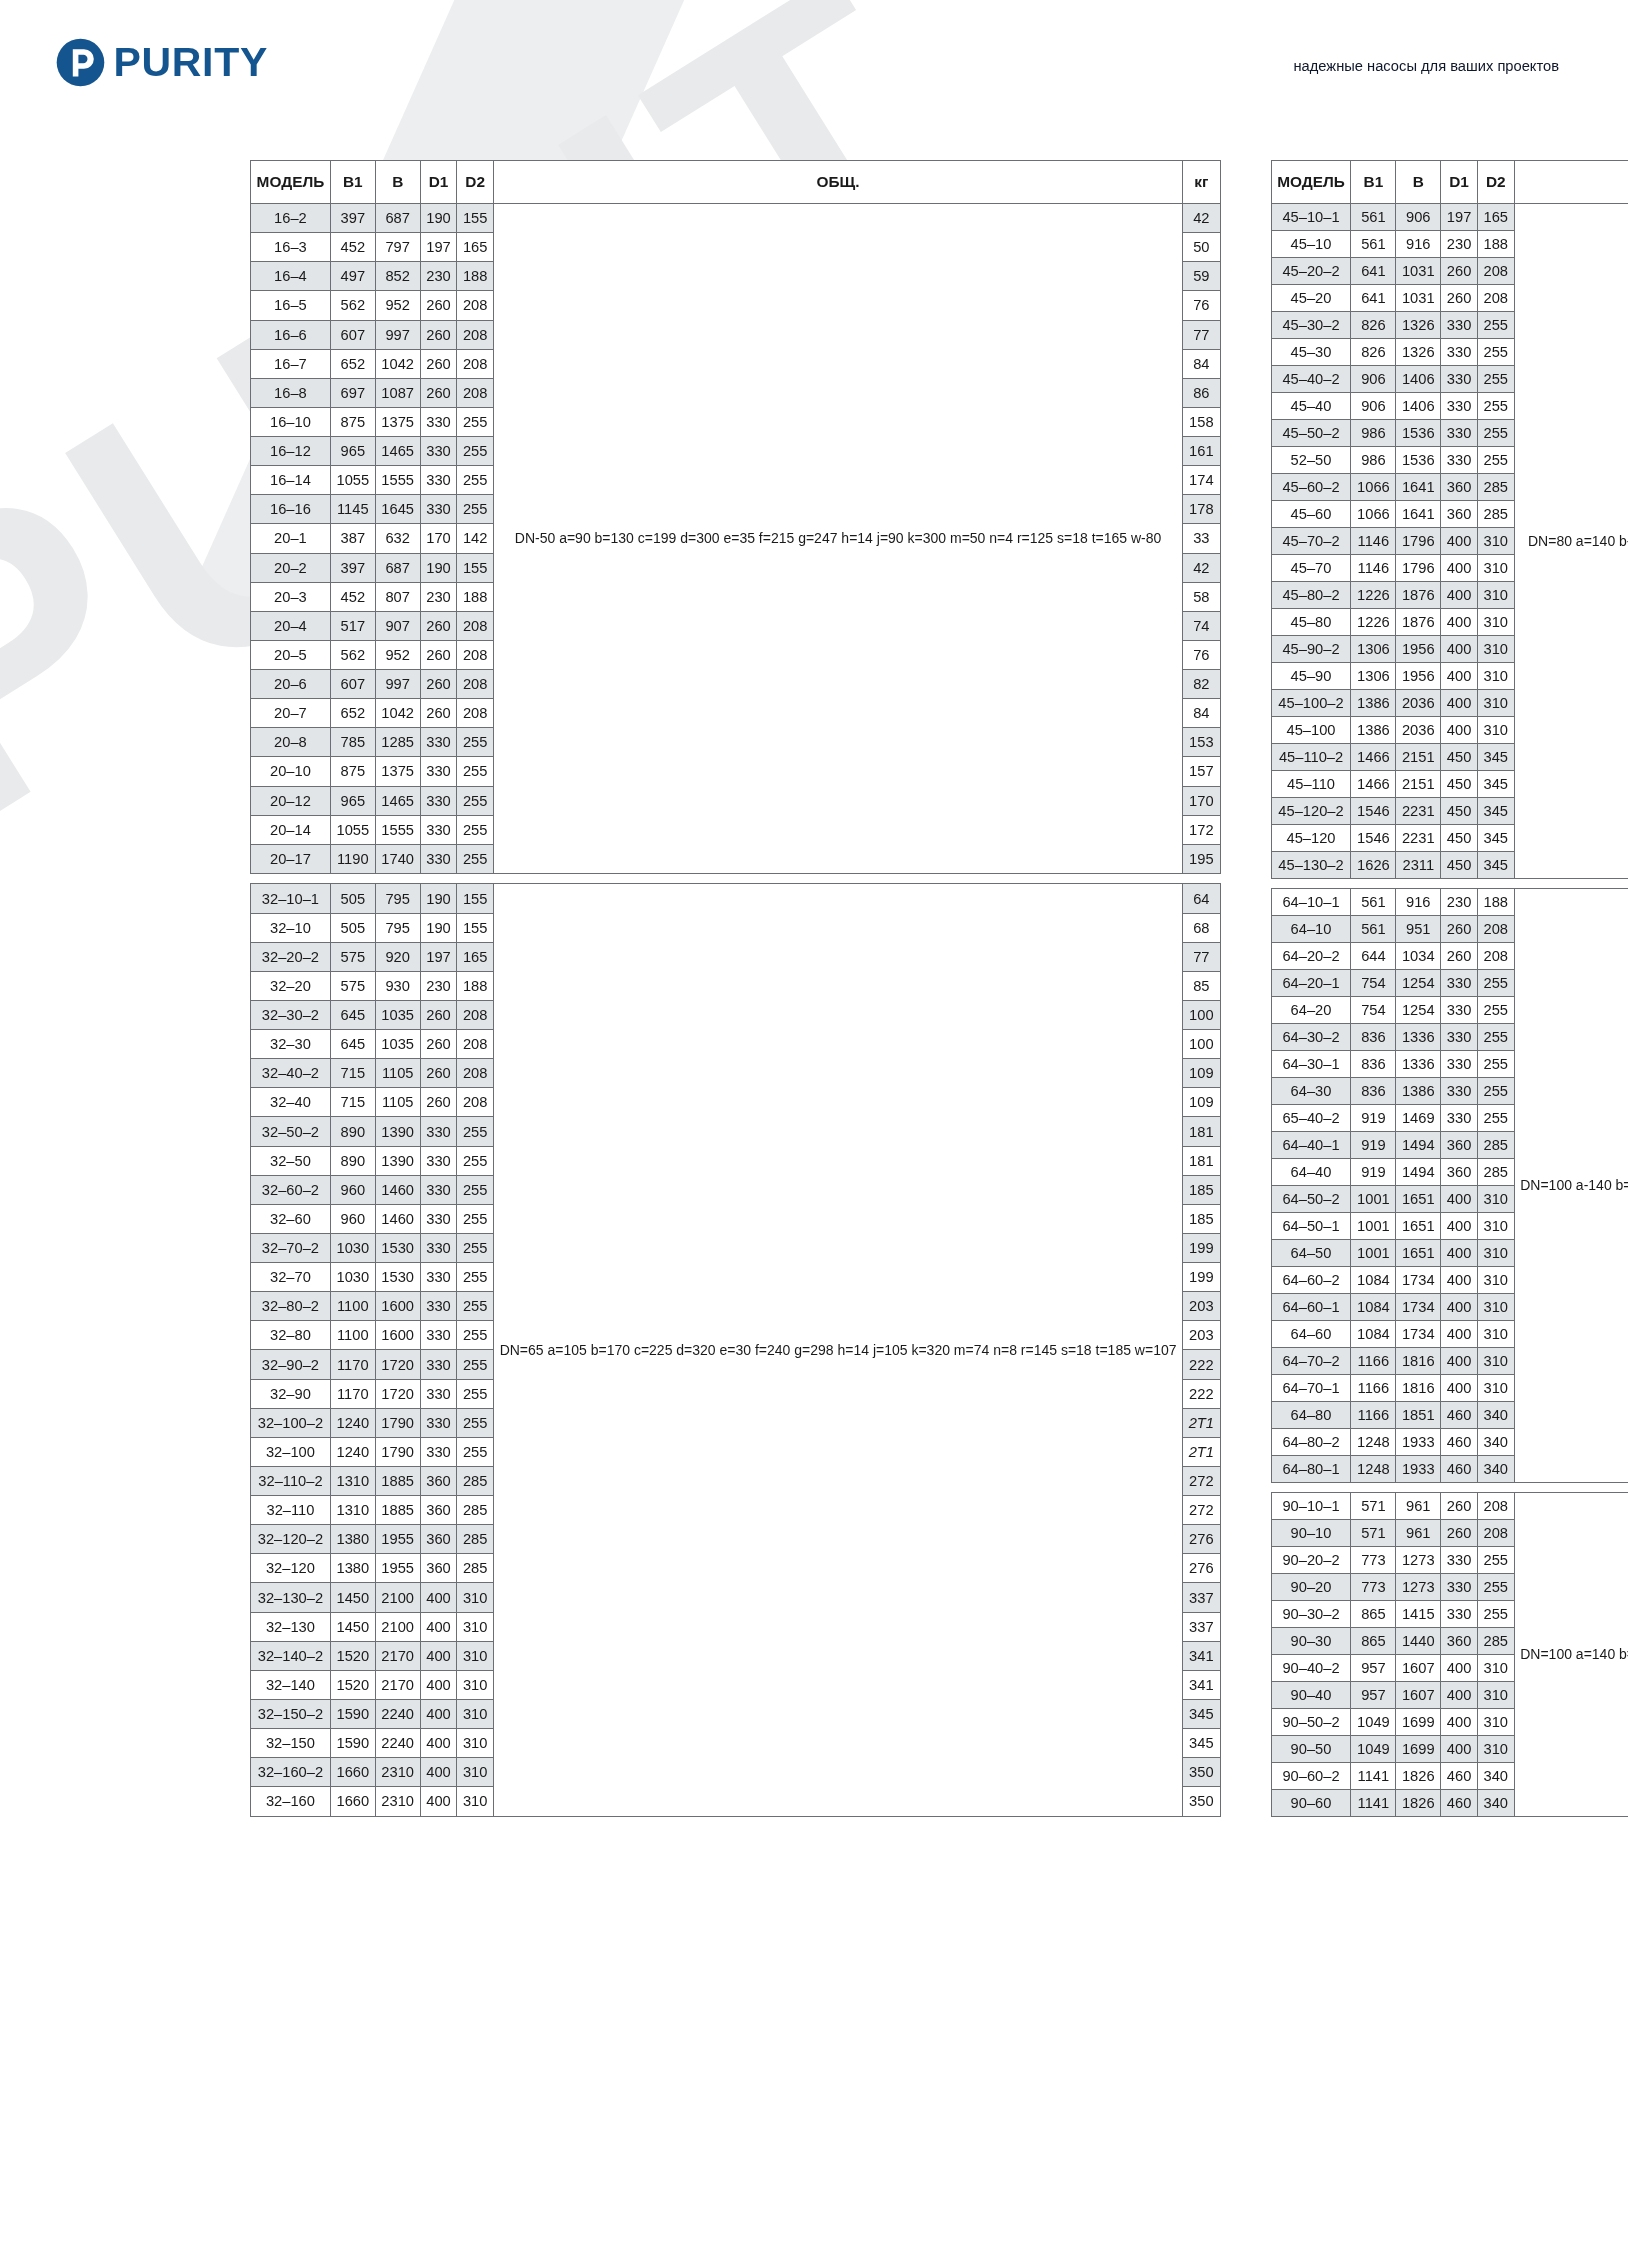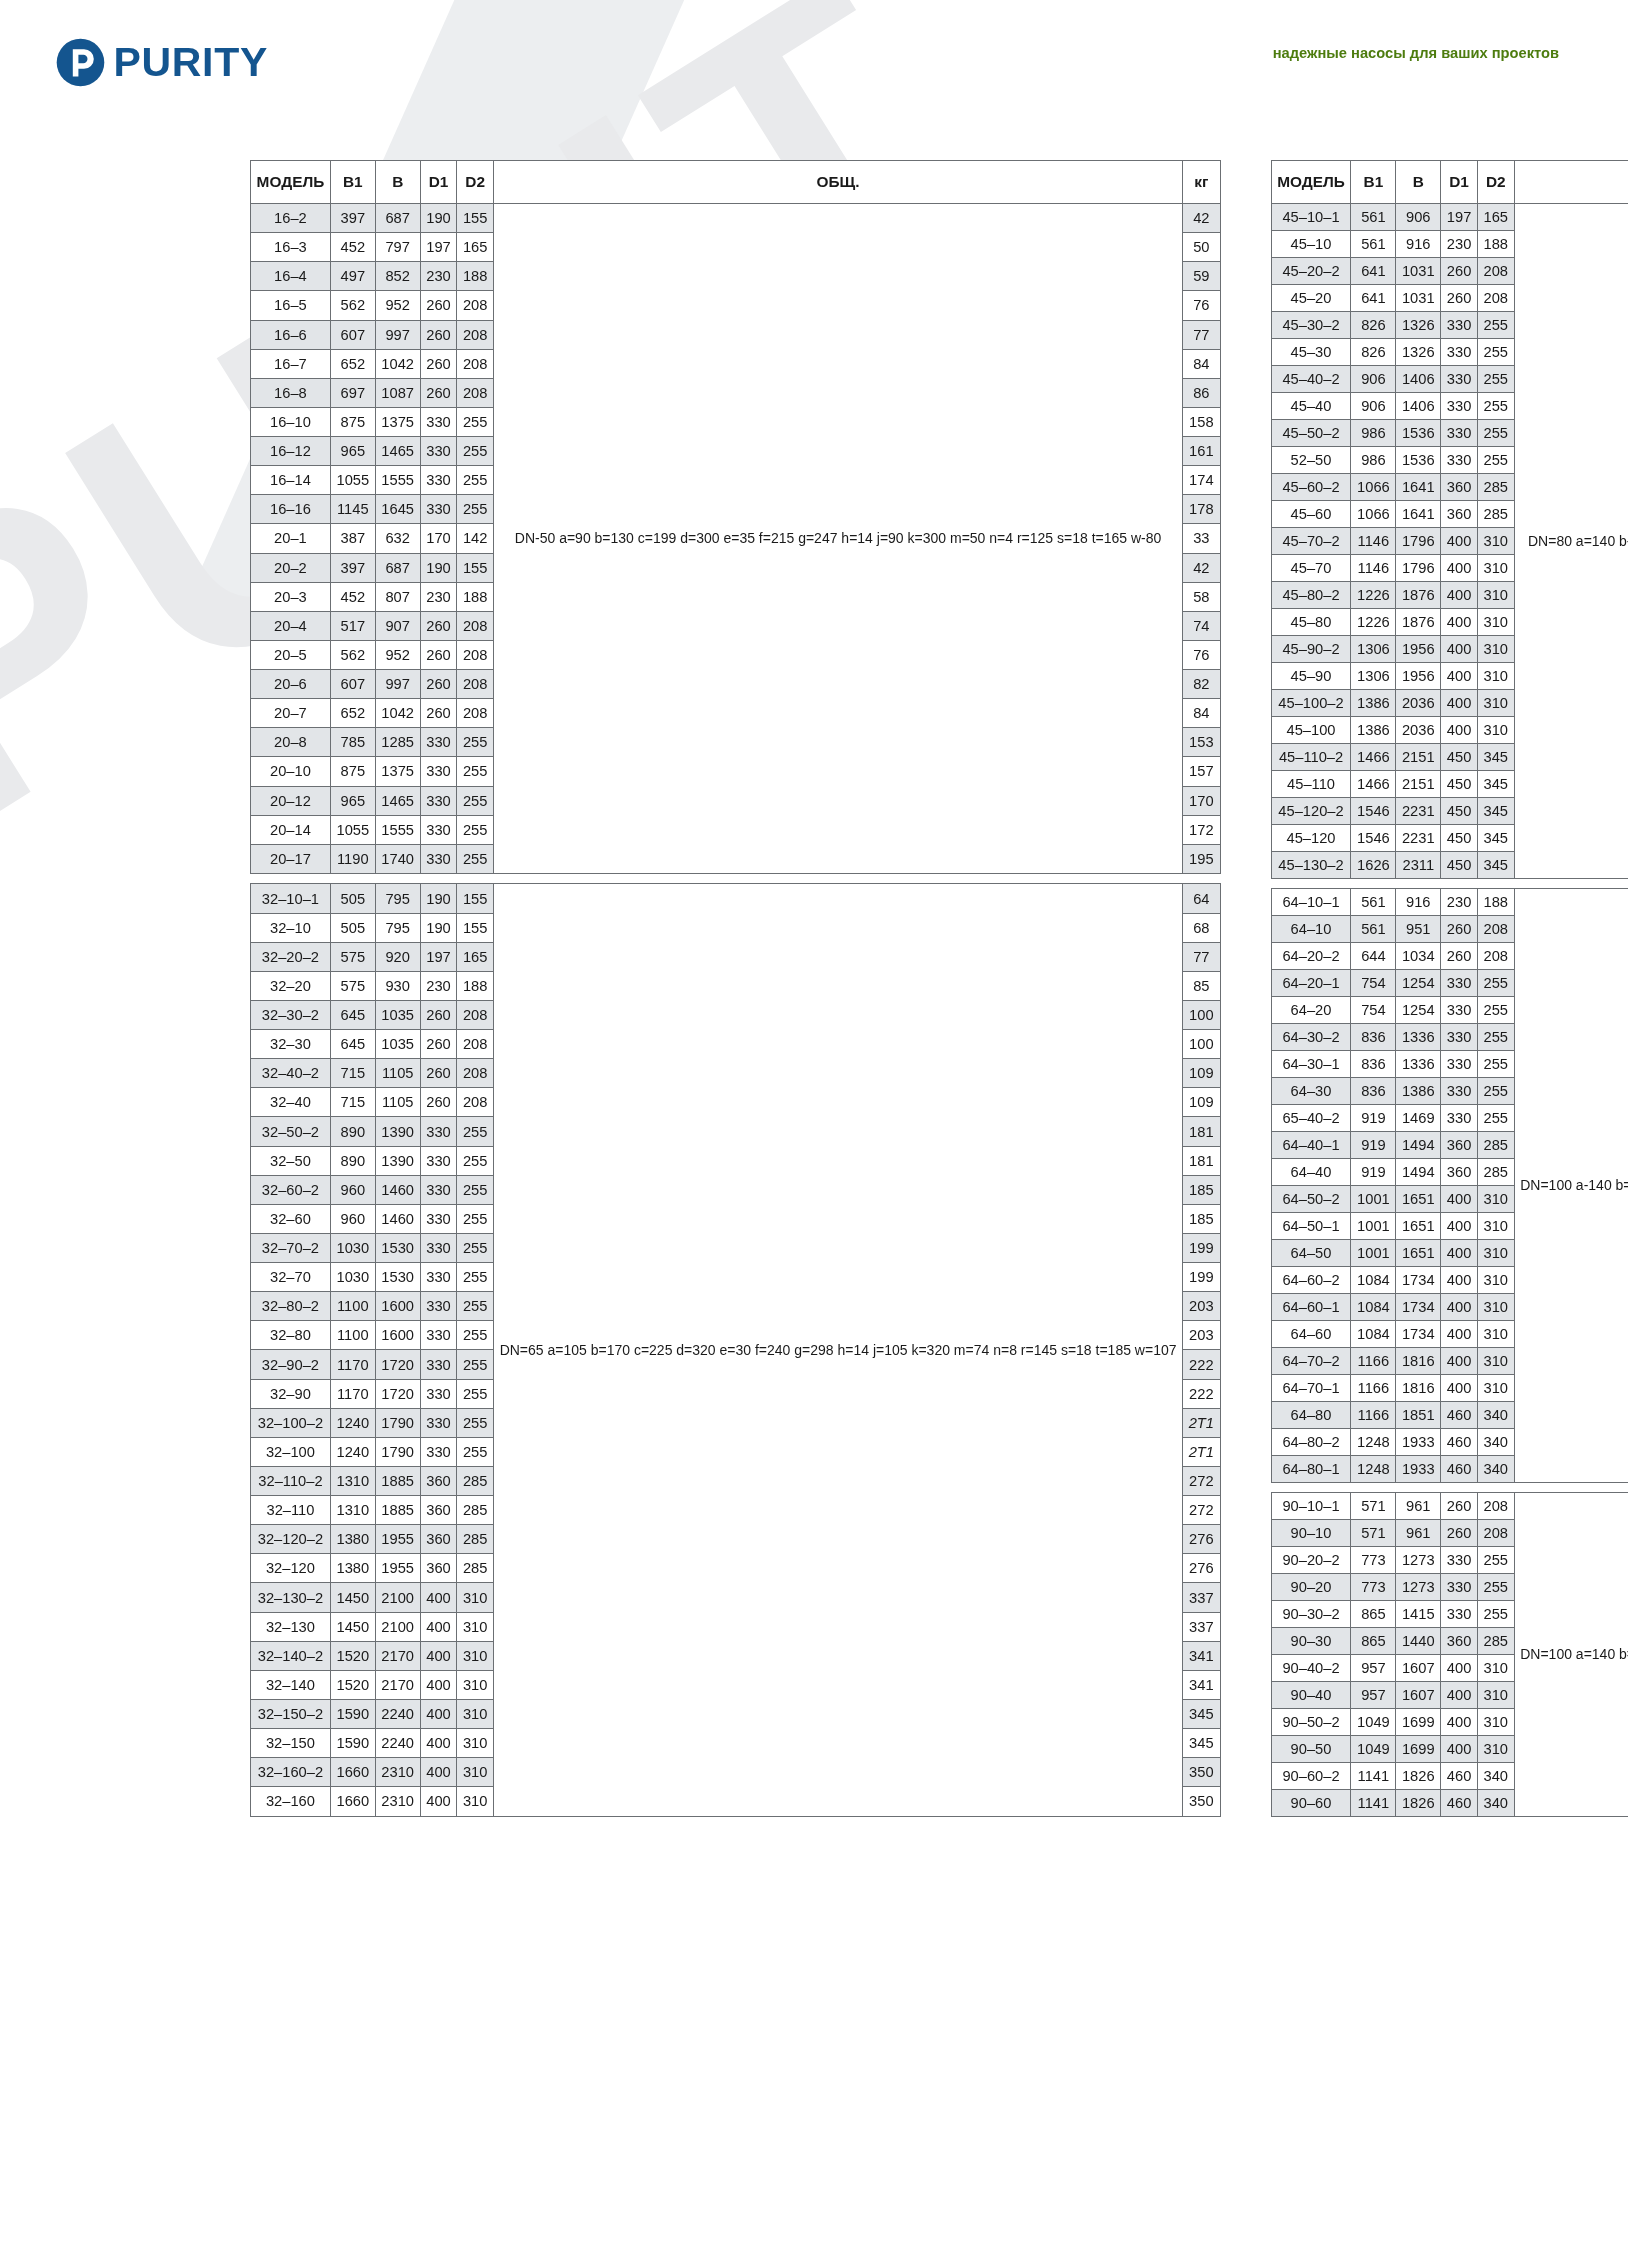--- a/index.html
+++ b/index.html
@@ -61,23 +61,22 @@
   .logo-text {
     font-size: 41px;
     font-weight: bold;
     color: #14558f;
     letter-spacing: 0.7px;
     line-height: 1;
     font-family: "Liberation Sans", sans-serif;
   }
   .tagline {
     font-size: 14.7px;
-    color: #4d7c0f;
-    margin-top: 7px;
-    font-weight: bold;
+    color: #0f172a;
+    margin-top: 20px;
   }
   
   .tables-wrap {
     position: relative;
     z-index: 2;
     display: flex;
     gap: 50px;
     padding: 38px 0 0 250px;
   }
   table.dim {

